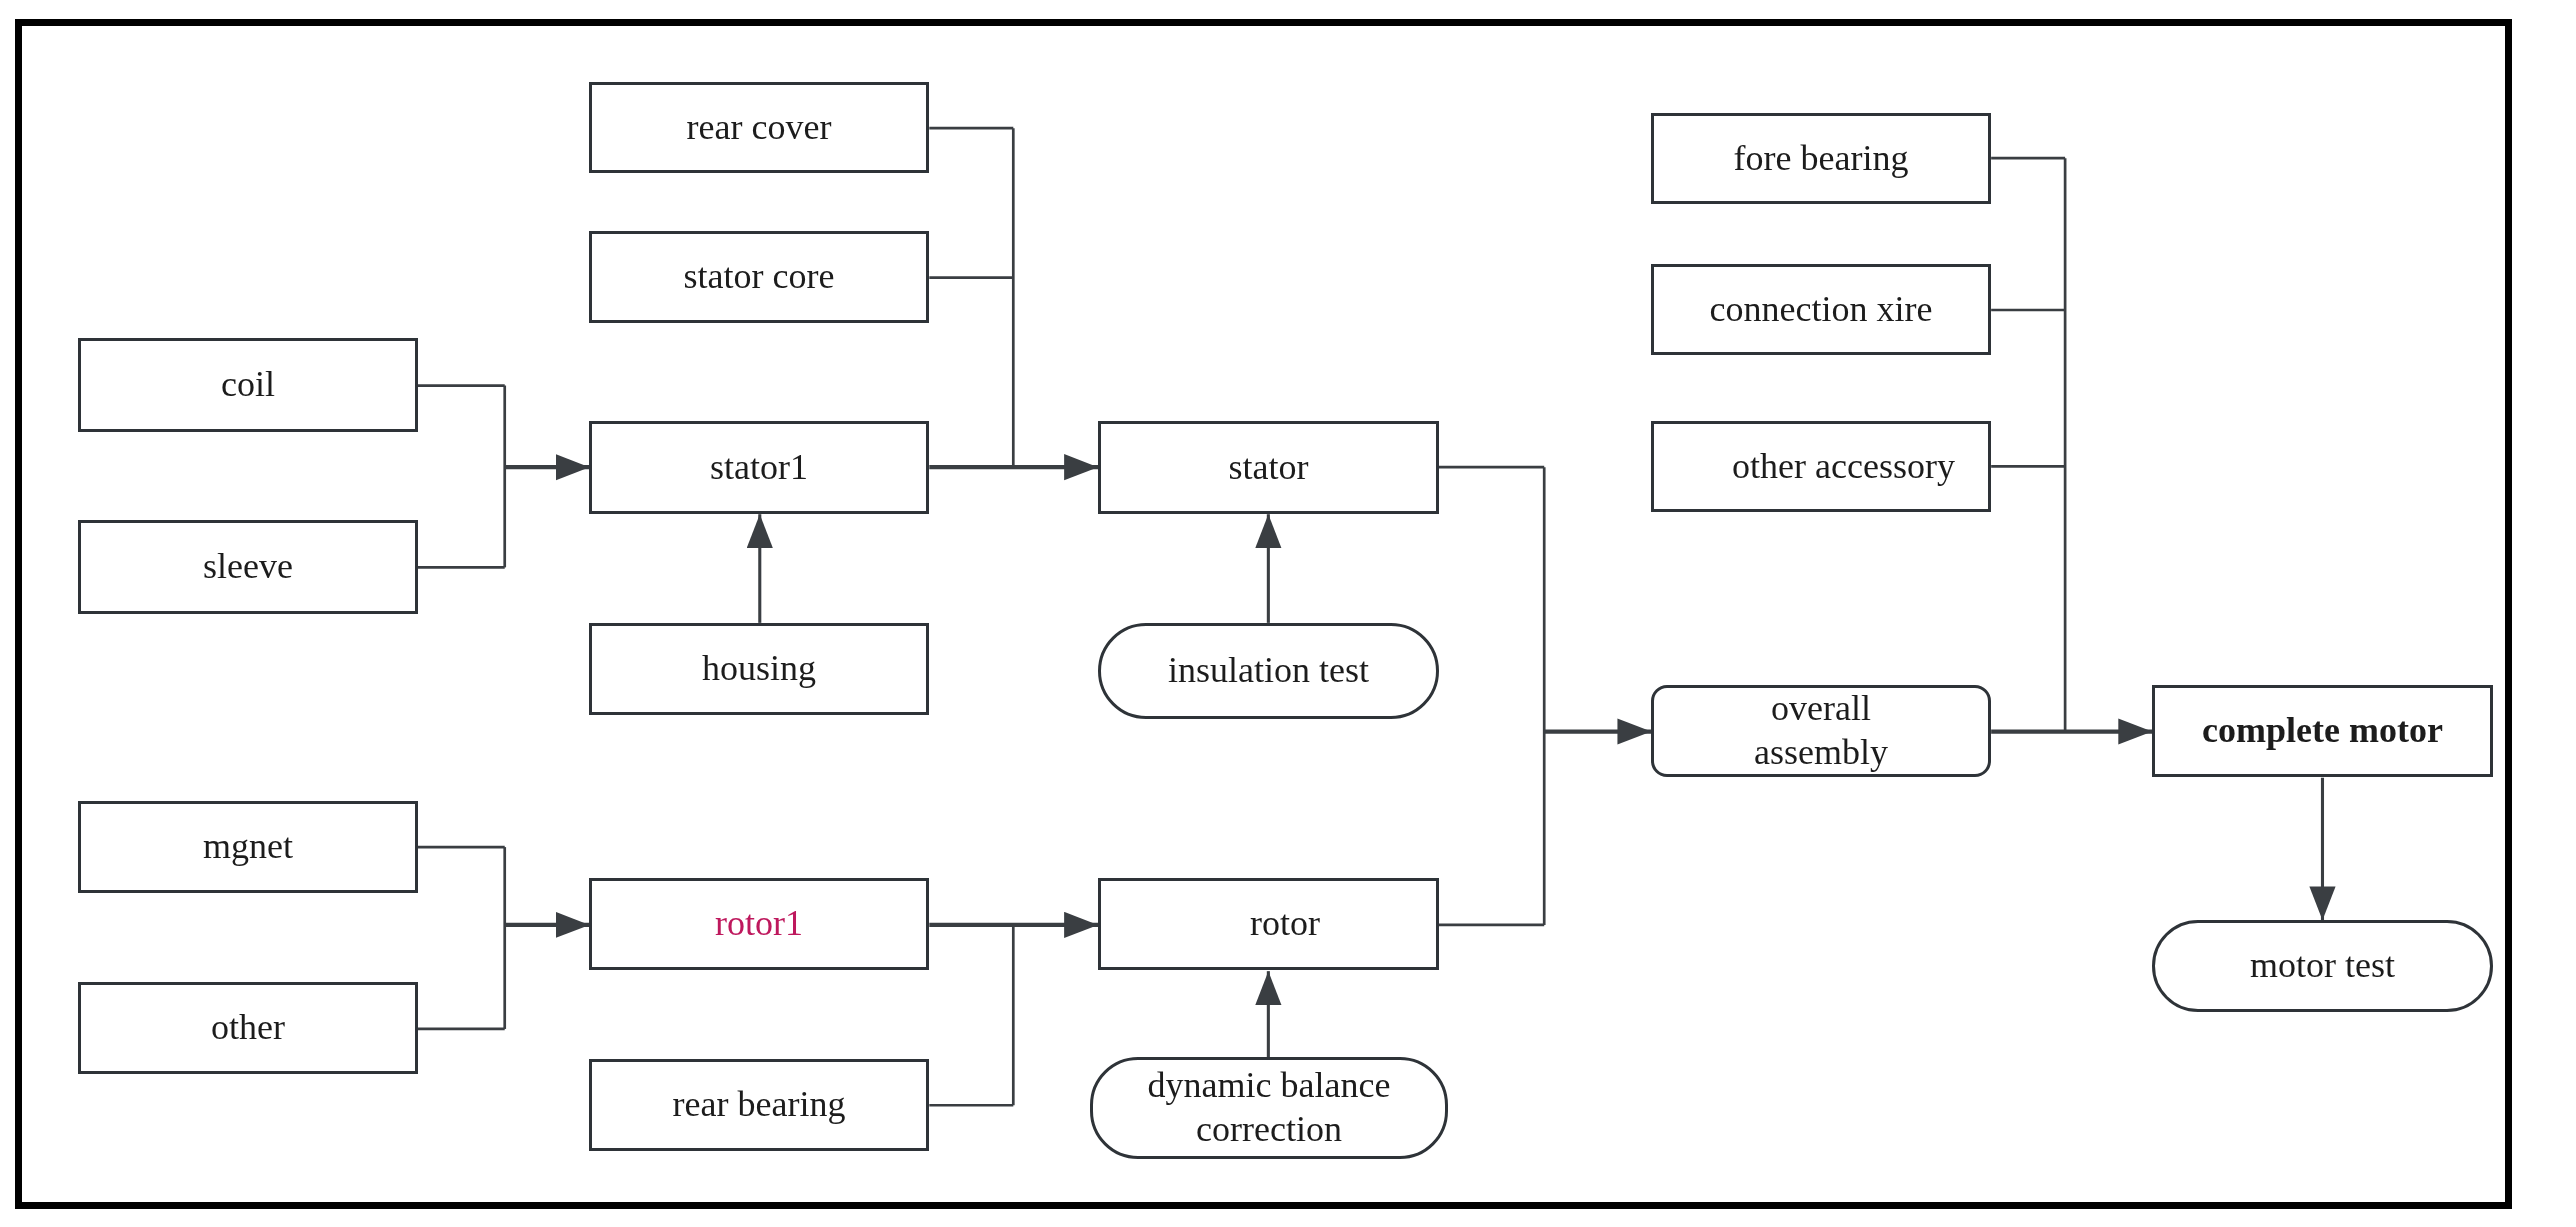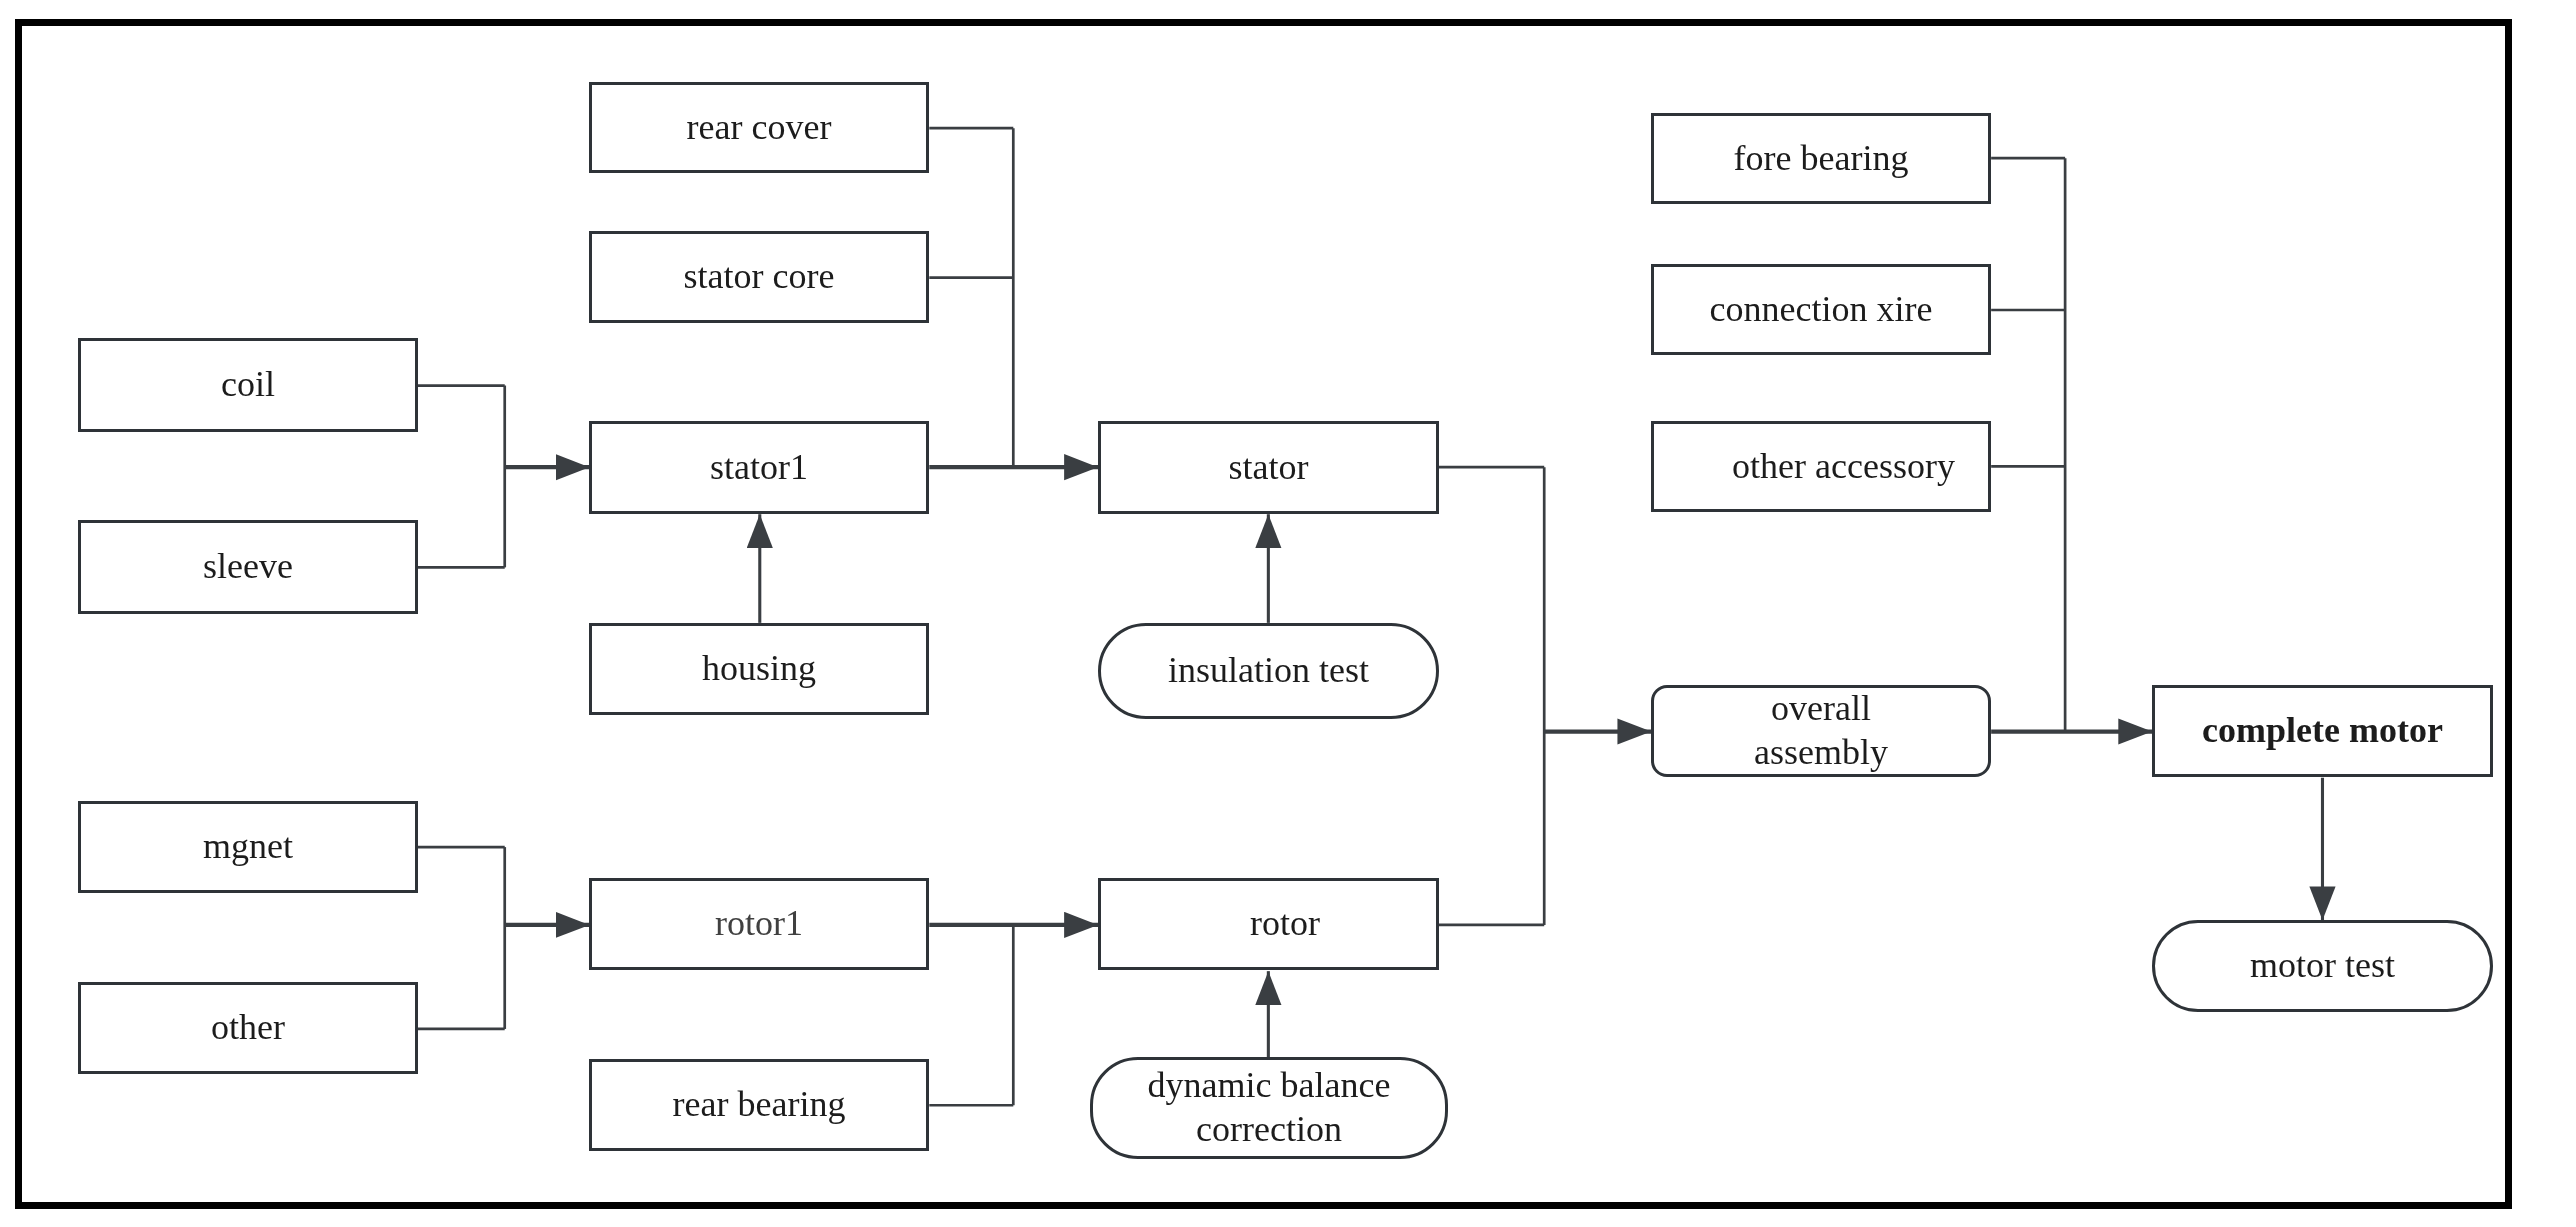--- a/index.html
+++ b/index.html
@@ -104,21 +104,21 @@
     </div>
     <div class="node rounded" style="left: 1098px; top: 623px; width: 341px; height: 96px; border-color: rgb(46, 51, 56); color: rgb(28, 28, 28);">
       <span class="lbl">insulation test</span>
     </div>
     <div class="node" style="left: 78px; top: 801px; width: 340px; height: 92px; border-color: rgb(46, 51, 56); color: rgb(28, 28, 28);">
       <span class="lbl">mgnet</span>
     </div>
     <div class="node" style="left: 78px; top: 982px; width: 340px; height: 92px; border-color: rgb(46, 51, 56); color: rgb(28, 28, 28);">
       <span class="lbl">other</span>
     </div>
-    <div class="node" style="left: 589px; top: 878px; width: 340px; height: 92px; border-color: rgb(46, 51, 56); color: #404040;">
+    <div class="node" style="left: 589px; top: 878px; width: 340px; height: 92px; border-color: rgb(46, 51, 56); color: #be185d;">
       <span class="lbl">rotor1</span>
     </div>
     <div class="node" style="left: 589px; top: 1059px; width: 340px; height: 92px; border-color: rgb(46, 51, 56); color: rgb(28, 28, 28);">
       <span class="lbl">rear bearing</span>
     </div>
     <div class="node" style="left: 1098px; top: 878px; width: 341px; height: 92px; border-color: rgb(46, 51, 56); color: rgb(28, 28, 28); padding-left: 33px;">
       <span class="lbl">rotor</span>
     </div>
     <div class="node rounded" style="left: 1090px; top: 1057px; width: 358px; height: 102px; border-color: rgb(46, 51, 56); color: rgb(28, 28, 28);">
       <span class="lbl">dynamic balance

